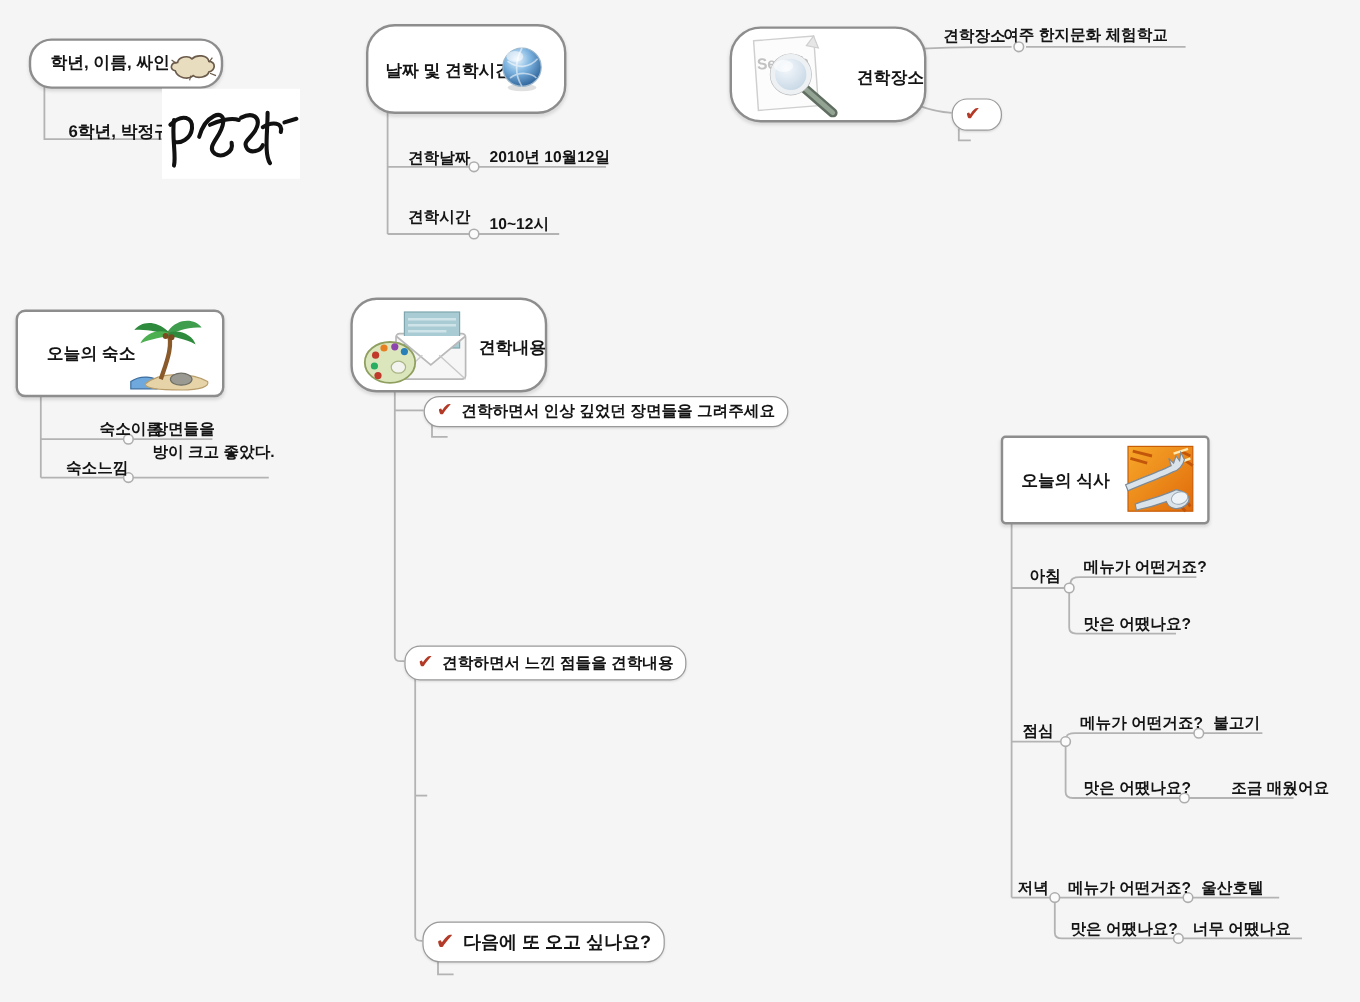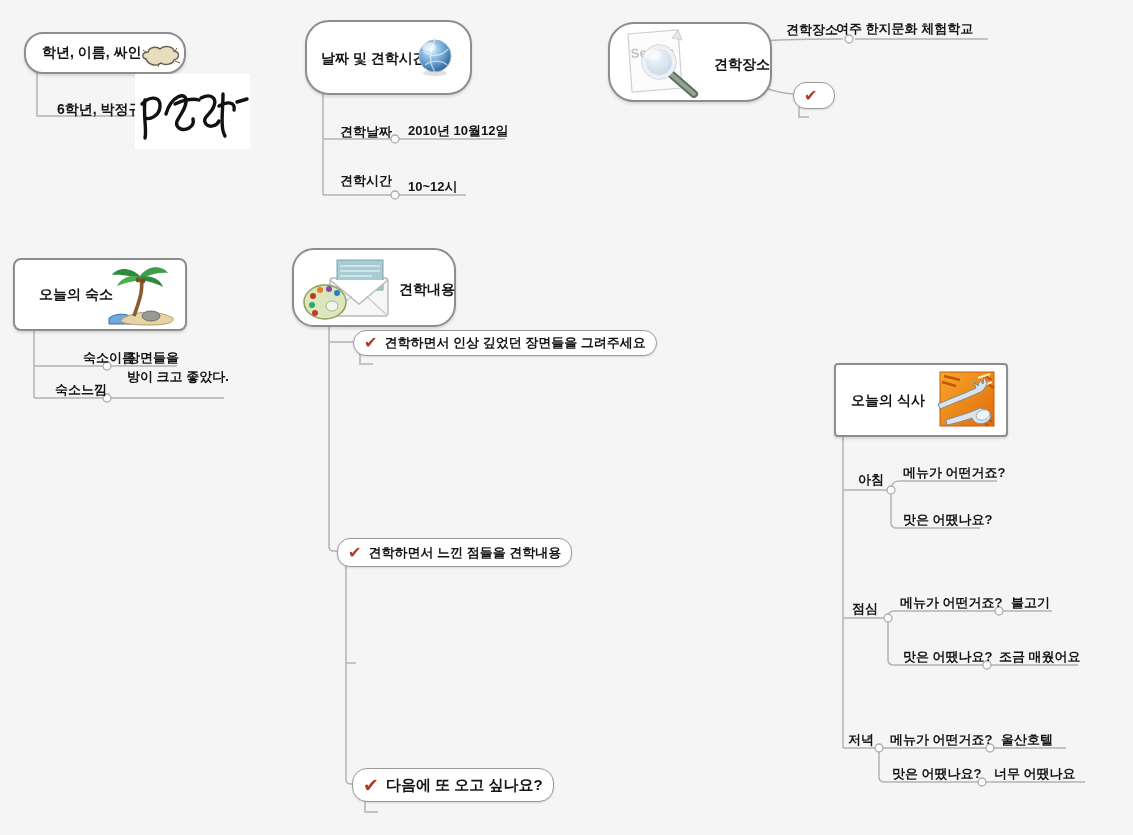--- a/index.html
+++ b/index.html
@@ -217,21 +217,21 @@
   </div>
 
   <span class="t" style="left:858px;top:471px;">아침</span>
   <span class="t" style="left:903px;top:464px;">메뉴가 어떤거죠?</span>
   <span class="t" style="left:903px;top:511px;">맛은 어땠나요?</span>
 
   <span class="t" style="left:852px;top:600px;">점심</span>
   <span class="t" style="left:900px;top:594px;">메뉴가 어떤거죠?</span>
   <span class="t" style="left:1011px;top:594px;">불고기</span>
   <span class="t" style="left:903px;top:648px;">맛은 어땠나요?</span>
-  <span class="t" style="left:999px;top:648px;">조금 매웠어요</span>
+  <span class="t" style="left:1026px;top:648px;">조금 매웠어요</span>
 
   <span class="t" style="left:848px;top:731px;">저녁</span>
   <span class="t" style="left:890px;top:731px;">메뉴가 어떤거죠?</span>
   <span class="t" style="left:1001px;top:731px;">울산호텔</span>
   <span class="t" style="left:892px;top:765px;">맛은 어땠나요?</span>
   <span class="t" style="left:994px;top:765px;">너무 어땠나요</span>
 
 </div>
 
 </body></html>

